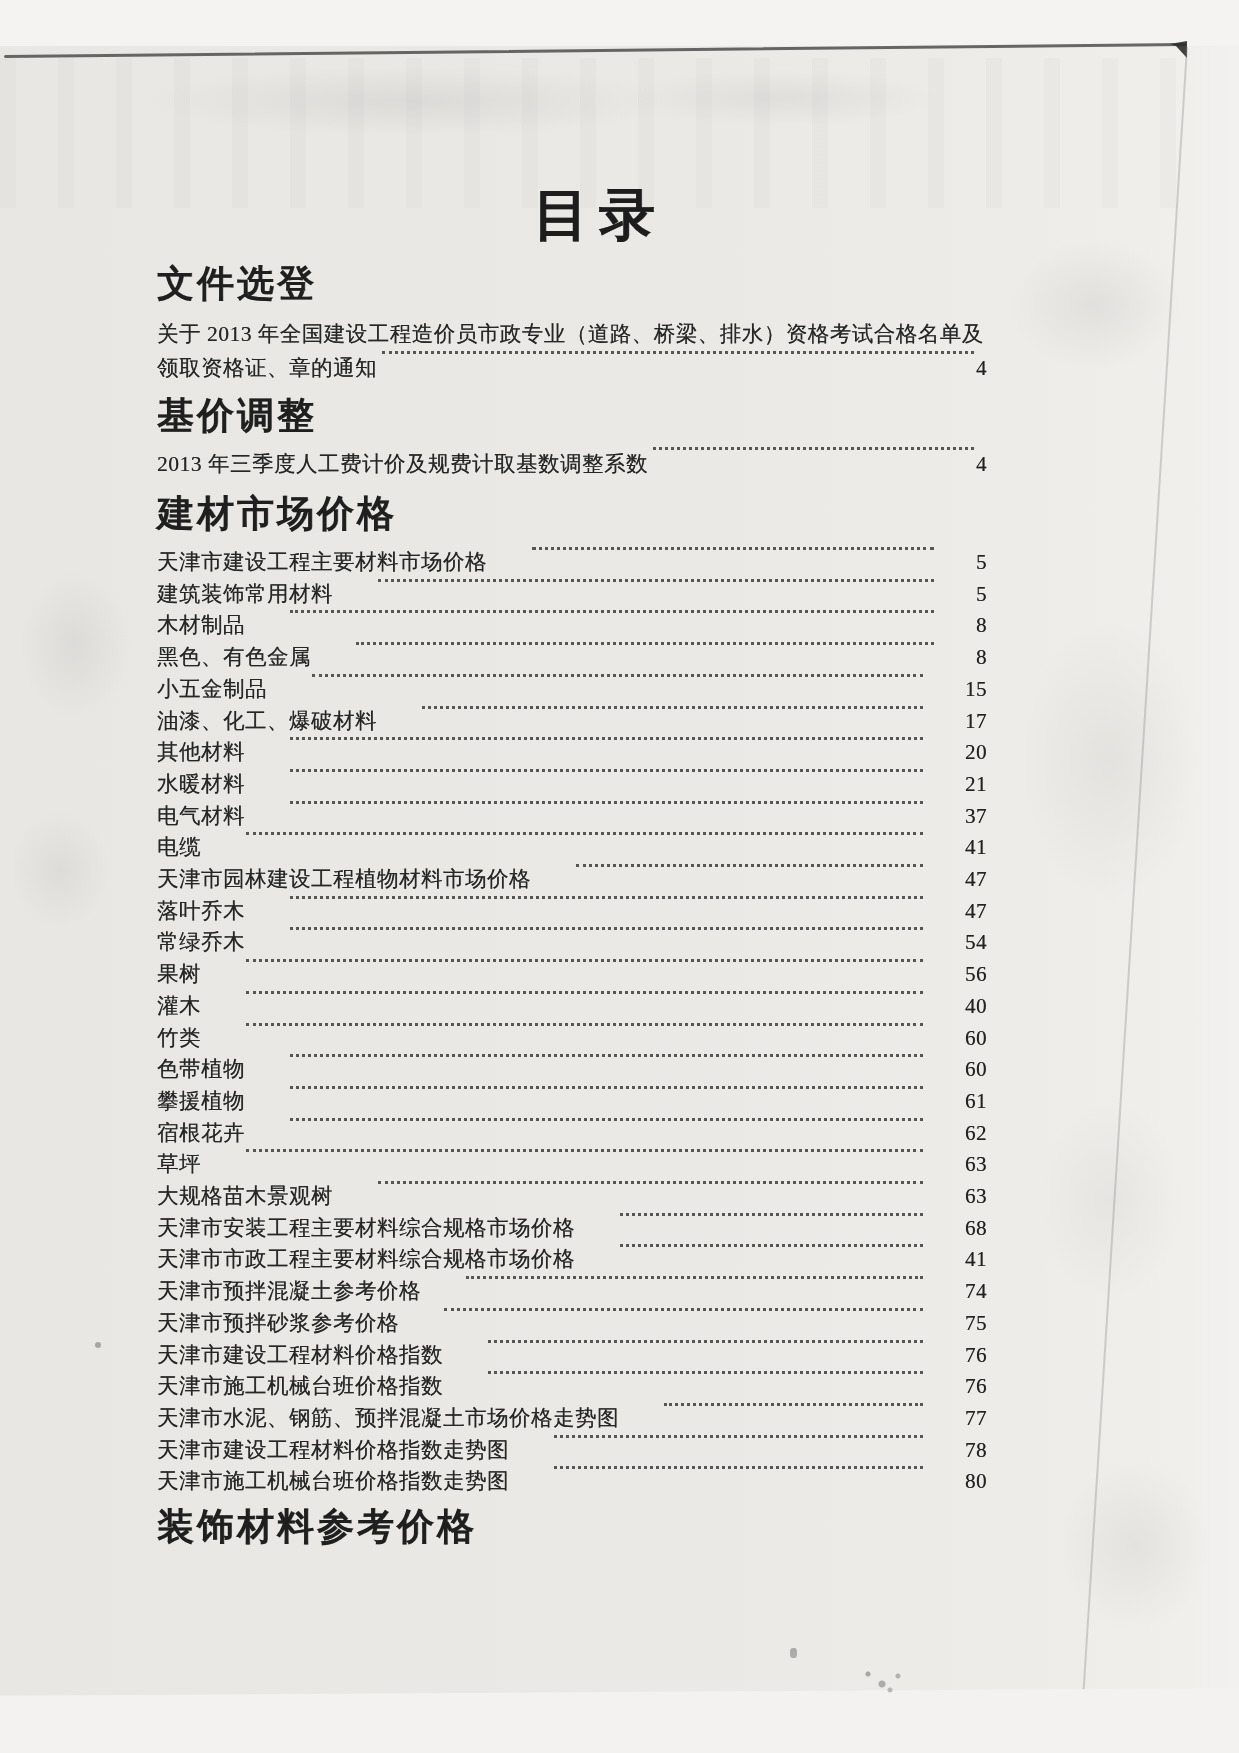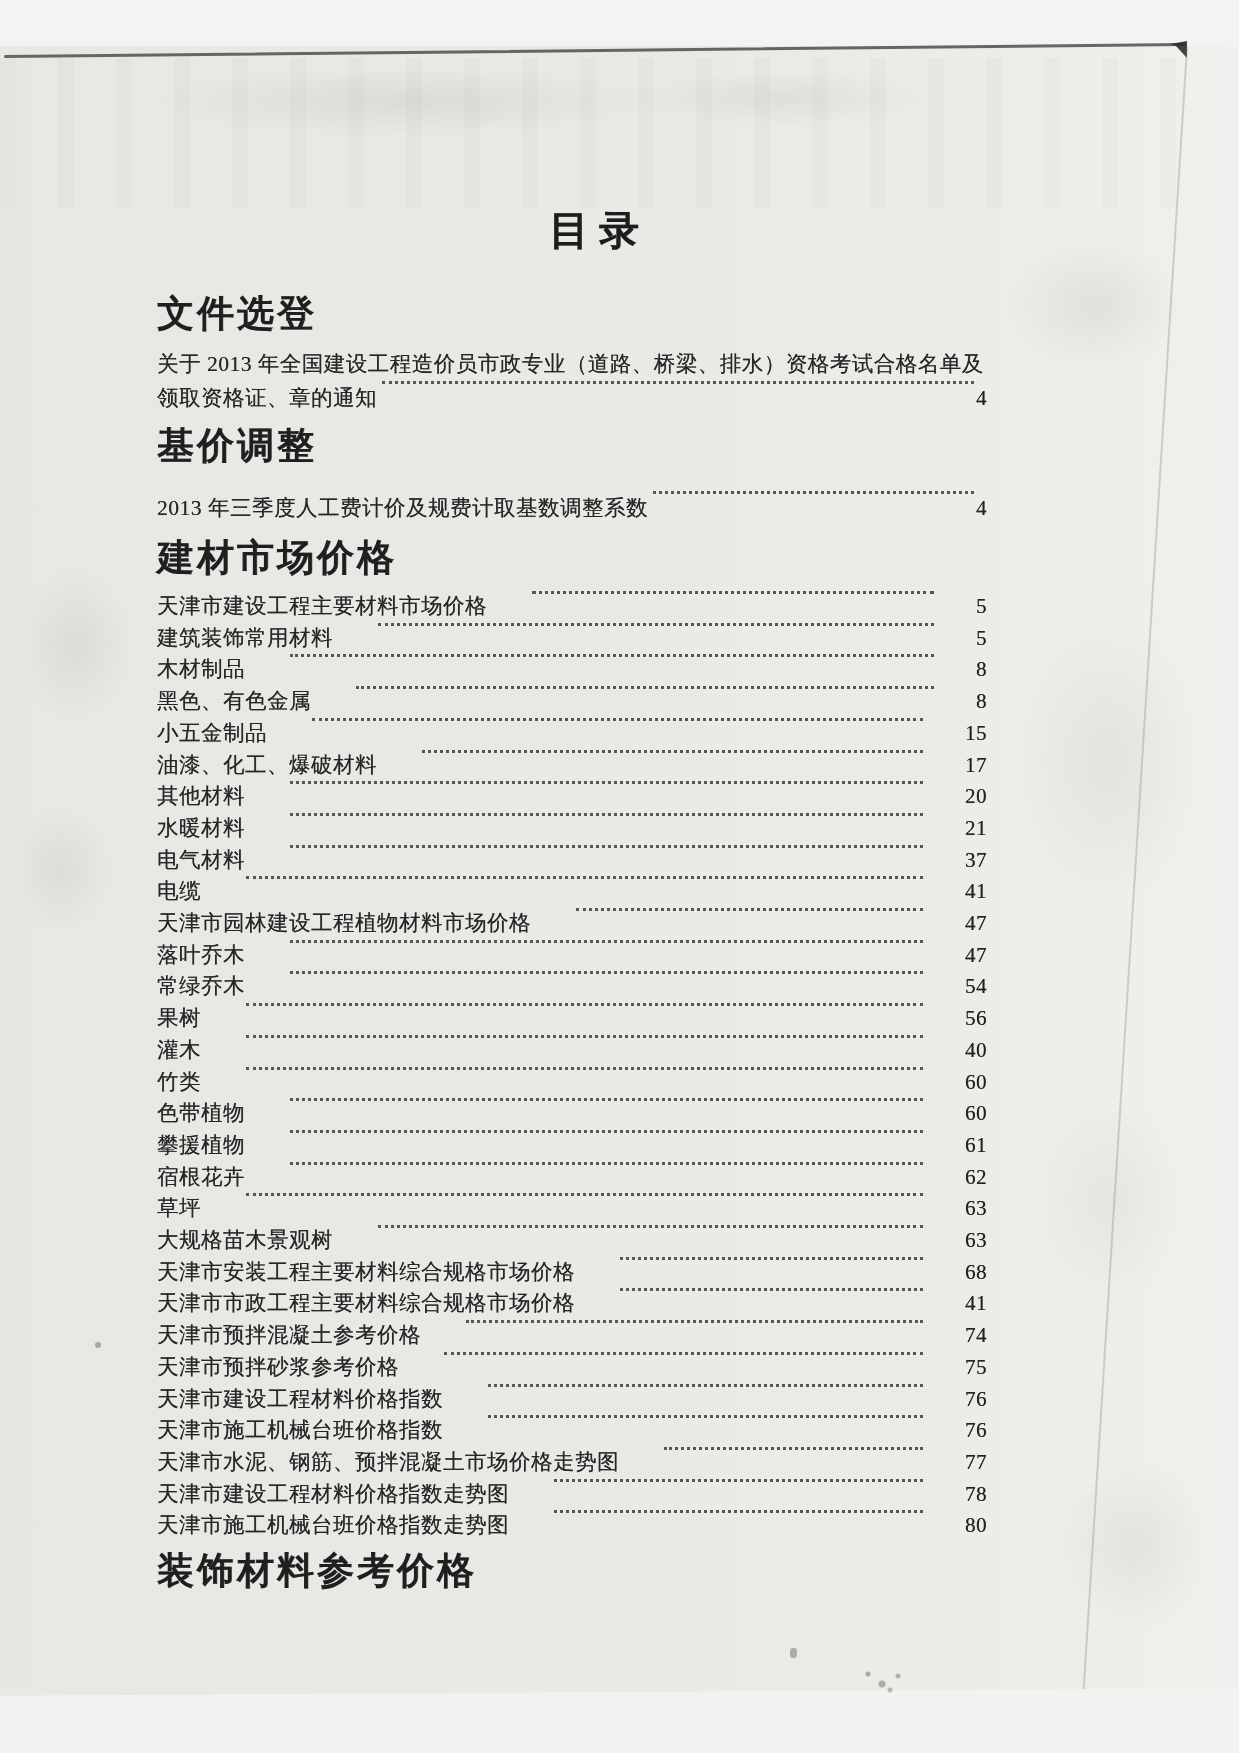--- a/index.html
+++ b/index.html
@@ -42,34 +42,34 @@
       radial-gradient(circle at 8px 8px,#6f6f6f 2px,rgba(0,0,0,0) 3px),
       radial-gradient(circle at 22px 18px,#7a7a7a 3px,rgba(0,0,0,0) 4px),
       radial-gradient(circle at 38px 10px,#848484 2px,rgba(0,0,0,0) 3px),
       radial-gradient(circle at 30px 24px,#8c8c8c 2px,rgba(0,0,0,0) 3px);}
   
   .content{
     position:absolute;left:157px;top:185px;width:830px;
     color:#2b2b2b;
   }
   .doc-title{
-    margin:16px;font-size:40px;line-height:60px;font-weight:700;letter-spacing:10px;
+    margin:0;font-size:56px;line-height:60px;font-weight:700;letter-spacing:10px;
     text-align:center;transform:translateX(27px);color:#1d1d1d;
     text-shadow:0.4px 0 rgba(30,30,30,.6);
   }
   .sec-heading{
     margin:0;font-size:37px;line-height:50px;font-weight:700;letter-spacing:3px;color:#1f1f1f;
     text-shadow:0.4px 0 rgba(30,30,30,.55);
   }
-  .toc-section.s0 .sec-heading{margin-top:28px;}
+  .toc-section.s0 .sec-heading{margin-top:14px;}
   .toc-section.s1 .sec-heading{margin-top:6px;}
   .toc-section.s2 .sec-heading{margin-top:8px;}
   .toc-section.s3 .sec-heading{margin-top:4px;}
   .rows{margin-top:8px;}
-  .toc-section.s1 .rows{margin-top:20px;}
+  .toc-section.s1 .rows{margin-top:6px;}
   .toc-row{
     display:flex;align-items:flex-start;
     font-size:21.5px;line-height:34px;letter-spacing:0.5px;color:#262626;
     text-shadow:0.35px 0 rgba(35,35,35,.65);
   }
   .toc-section.s2 .toc-row{line-height:31.7px;gap:40px;}
   .toc-label{white-space:nowrap;}
   .toc-leader{
     flex:1;height:0;margin:0 2px 5px 5px;
     border-bottom:3px dotted #3d3d3d;opacity:.85;

